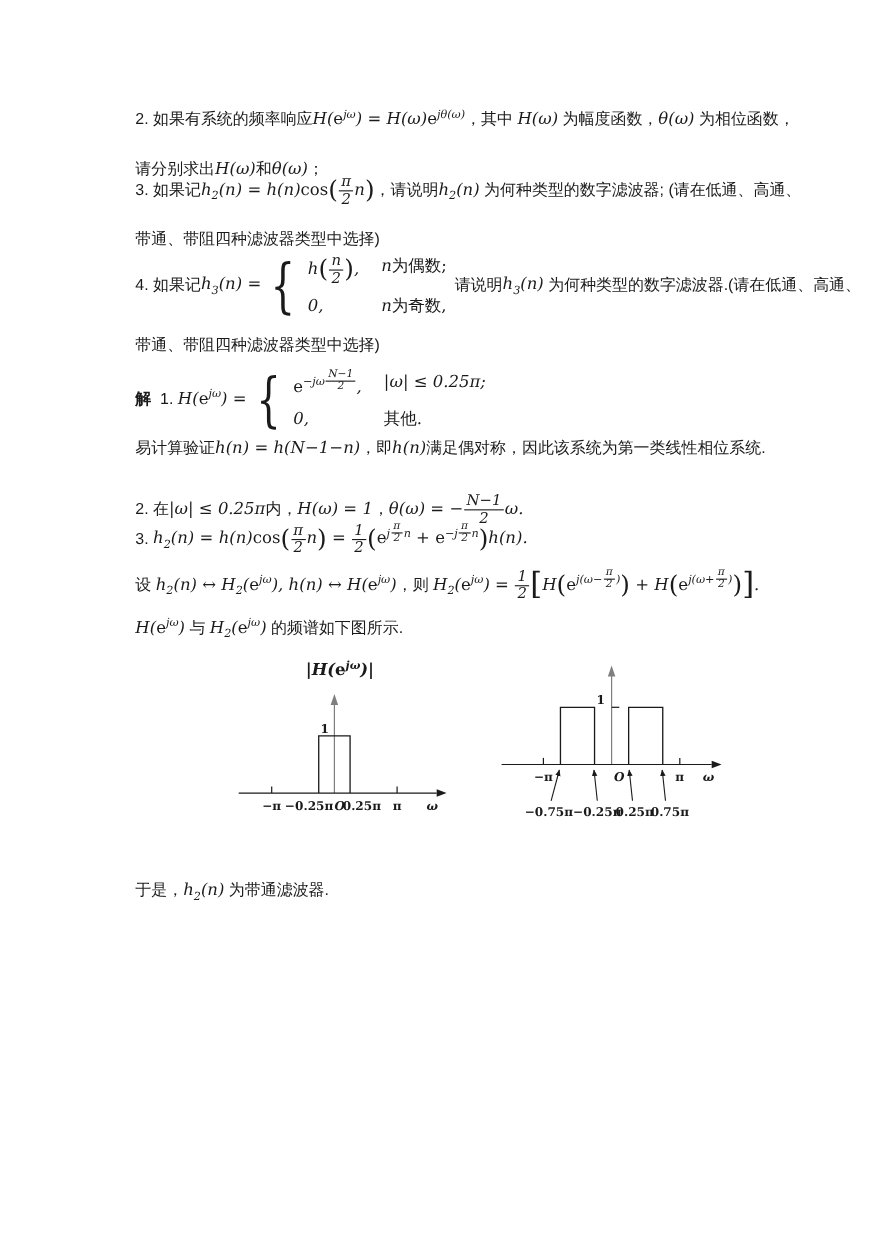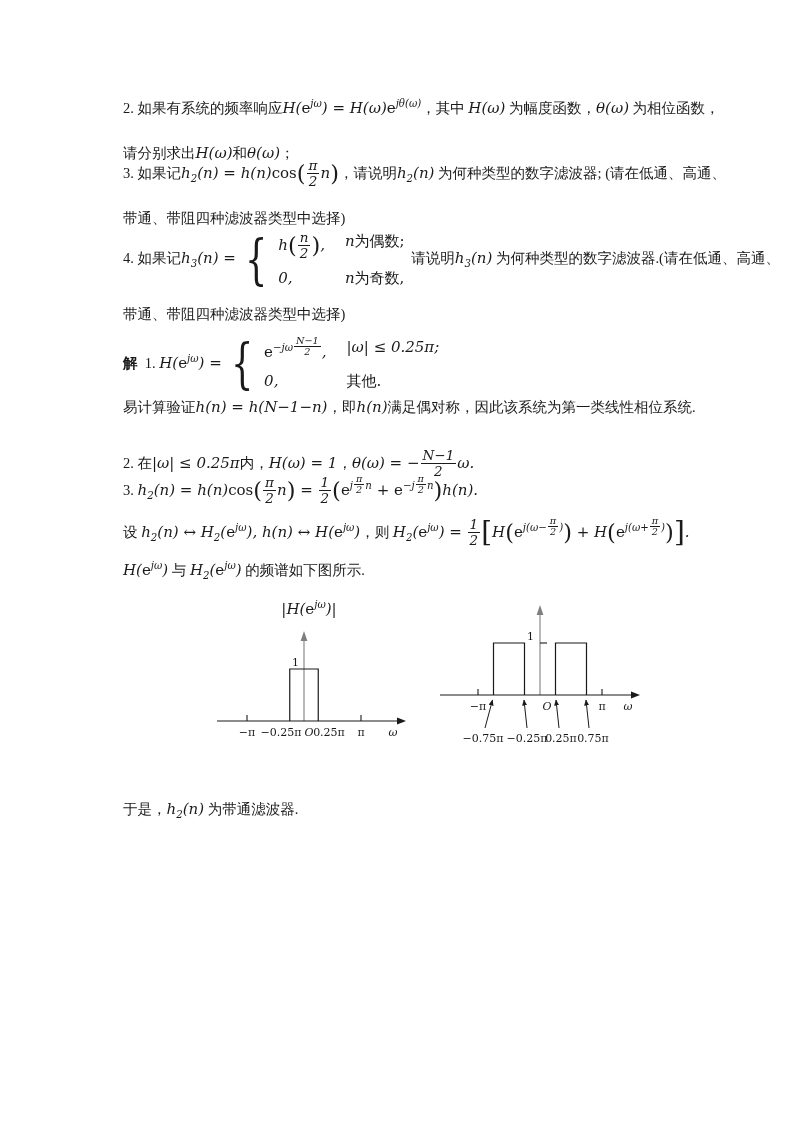--- a/index.html
+++ b/index.html
@@ -1,20 +1,20 @@
 <!DOCTYPE html>
 <html><head>
 <meta charset="utf-8">
 <style>
   html,body{margin:0;padding:0;background:#ffffff;}
   .page{position:relative;width:794px;height:1123px;background:#ffffff;overflow:hidden;
         font-family:"Liberation Sans","DejaVu Sans",sans-serif;color:#1a1a1a;}
   .content{position:absolute;left:123px;top:0;width:580px;}
   .para{position:absolute;left:0;font-size:14.5px;line-height:22px;white-space:nowrap;}
-  .zh{font-family:Liberation Serif, serif;}
+  .zh{font-family:Liberation Sans, sans-serif;}
   .zh.bold{font-weight:bold;}
   .m{font-family:"DejaVu Serif","Liberation Serif",serif;font-style:italic;font-size:15px;}
   .m .up{font-style:normal;}
   sup,sub{font-size:0.68em;line-height:0;}
   .frac{display:inline-block;text-align:center;vertical-align:-0.55em;line-height:1.08;font-size:0.9em;padding:0 1px;}
   .frac .num{display:block;border-bottom:1px solid currentColor;padding:0 2px;}
   .frac .den{display:block;padding:0 2px;}
   sup .frac{vertical-align:-0.45em;font-size:0.95em;}
   .bigp{font-style:normal;font-size:1.5em;vertical-align:-0.14em;line-height:0;display:inline-block;}
   .Bigp{font-style:normal;font-size:1.85em;vertical-align:-0.15em;line-height:0;display:inline-block;}
@@ -23,21 +23,21 @@
                 font-size:3.6em;font-weight:100;line-height:0.8;margin-right:5px;display:inline-block;transform:scaleX(0.65);}
   .cgrid{display:inline-grid;grid-template-columns:max-content max-content;column-gap:20px;row-gap:7px;text-align:left;}
   .ccell{white-space:nowrap;}
   
   .p0{top:97px}.p1{top:142px}.p2{top:158px}.p3{top:207px}.p4{top:230px}.p5{top:303px}
   .p6{top:336px}.p7{top:433px}.p8{top:474px}.p9{top:516px}
   .p7{top:448px}
   .pA{top:396px}
   .pB{top:559px}
   .p12{top:798px}
-  .figs{position:absolute;top:600px;left:86px;display:flex;gap:26px;}
+  .figs{position:absolute;top:600px;left:86px;display:flex;gap:42px;font-weight:bold;}
   .fig{position:relative;}
   .fig-title{height:26px;display:flex;justify-content:center;align-items:flex-start;font-size:14.5px;}
   svg{display:block;}
   svg text{font-family:"DejaVu Serif","Liberation Serif",serif;font-size:11px;fill:#1a1a1a;font-style:normal;}
   svg text.it{font-style:italic;}
   .ax{stroke:#1a1a1a;stroke-width:1.1;fill:none;}
   .gray{stroke:#7f7f7f;}
   .gfill{fill:#7f7f7f;stroke:none;}
   .kfill{fill:#1a1a1a;stroke:none;}
   .rectline{fill:none;stroke:#1a1a1a;stroke-width:1.2;}

